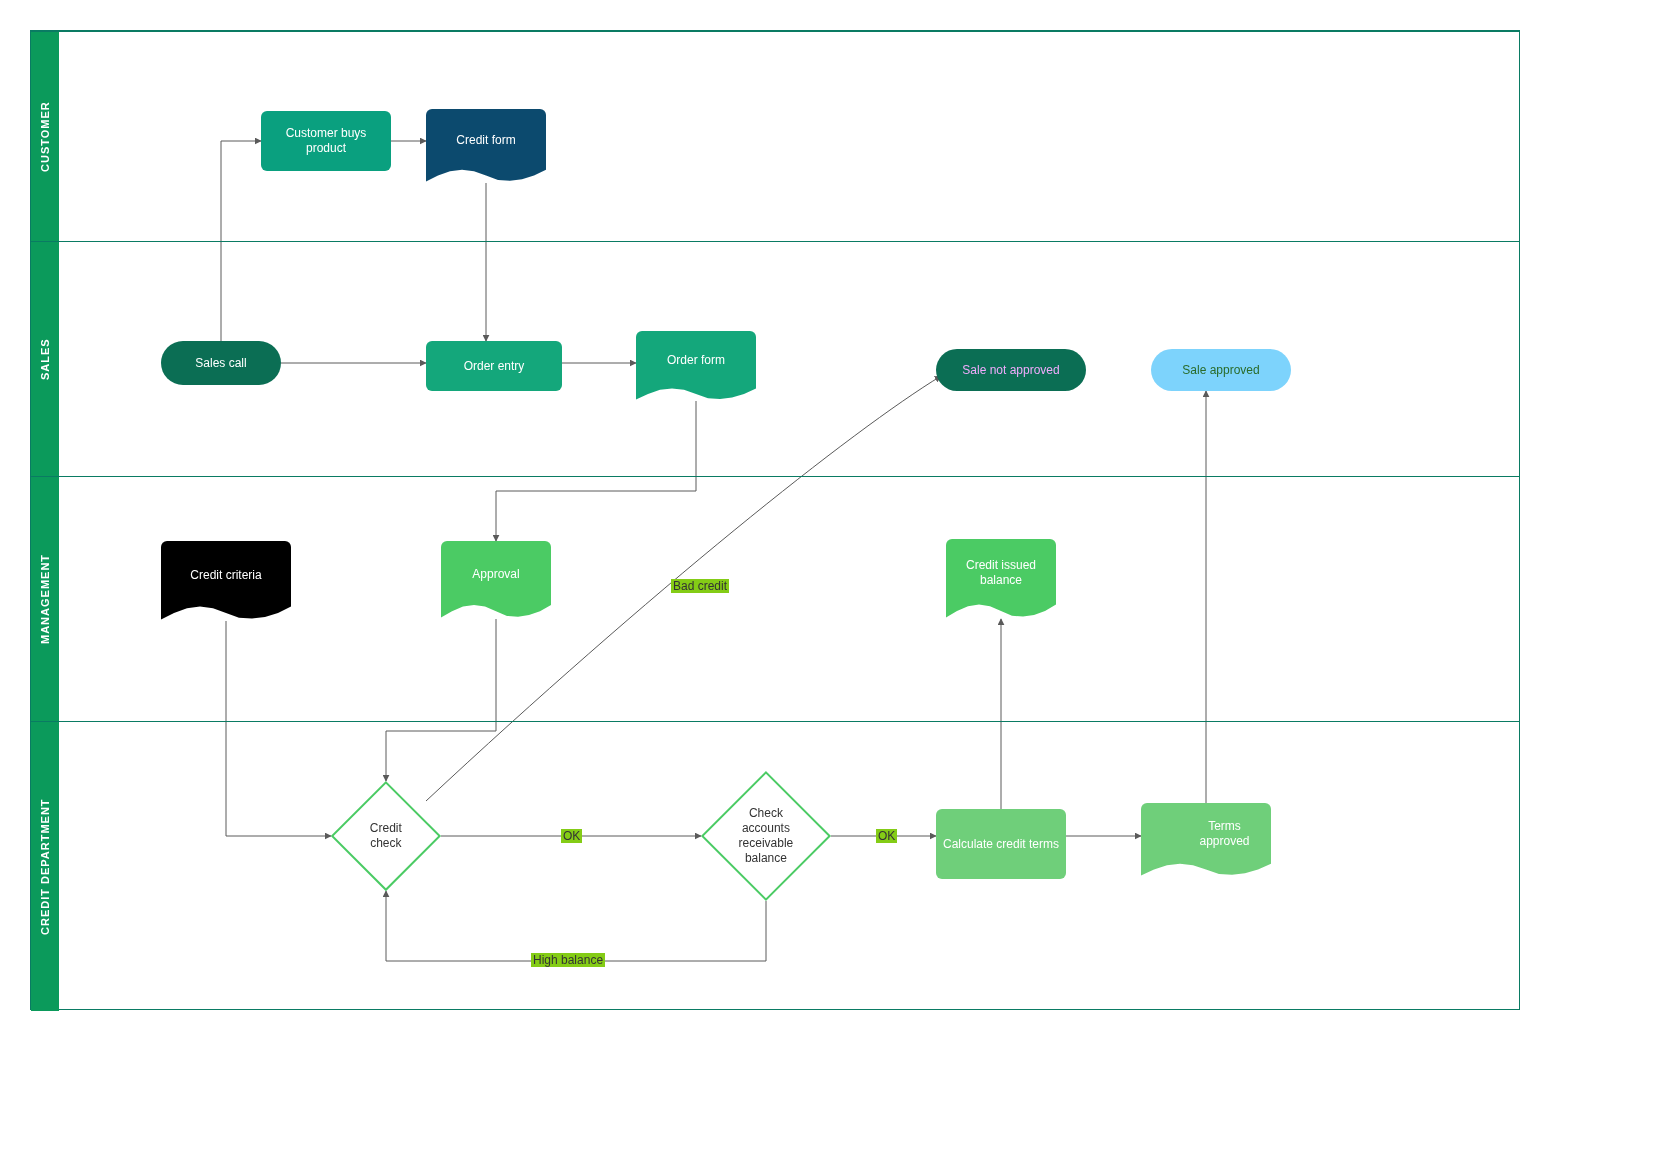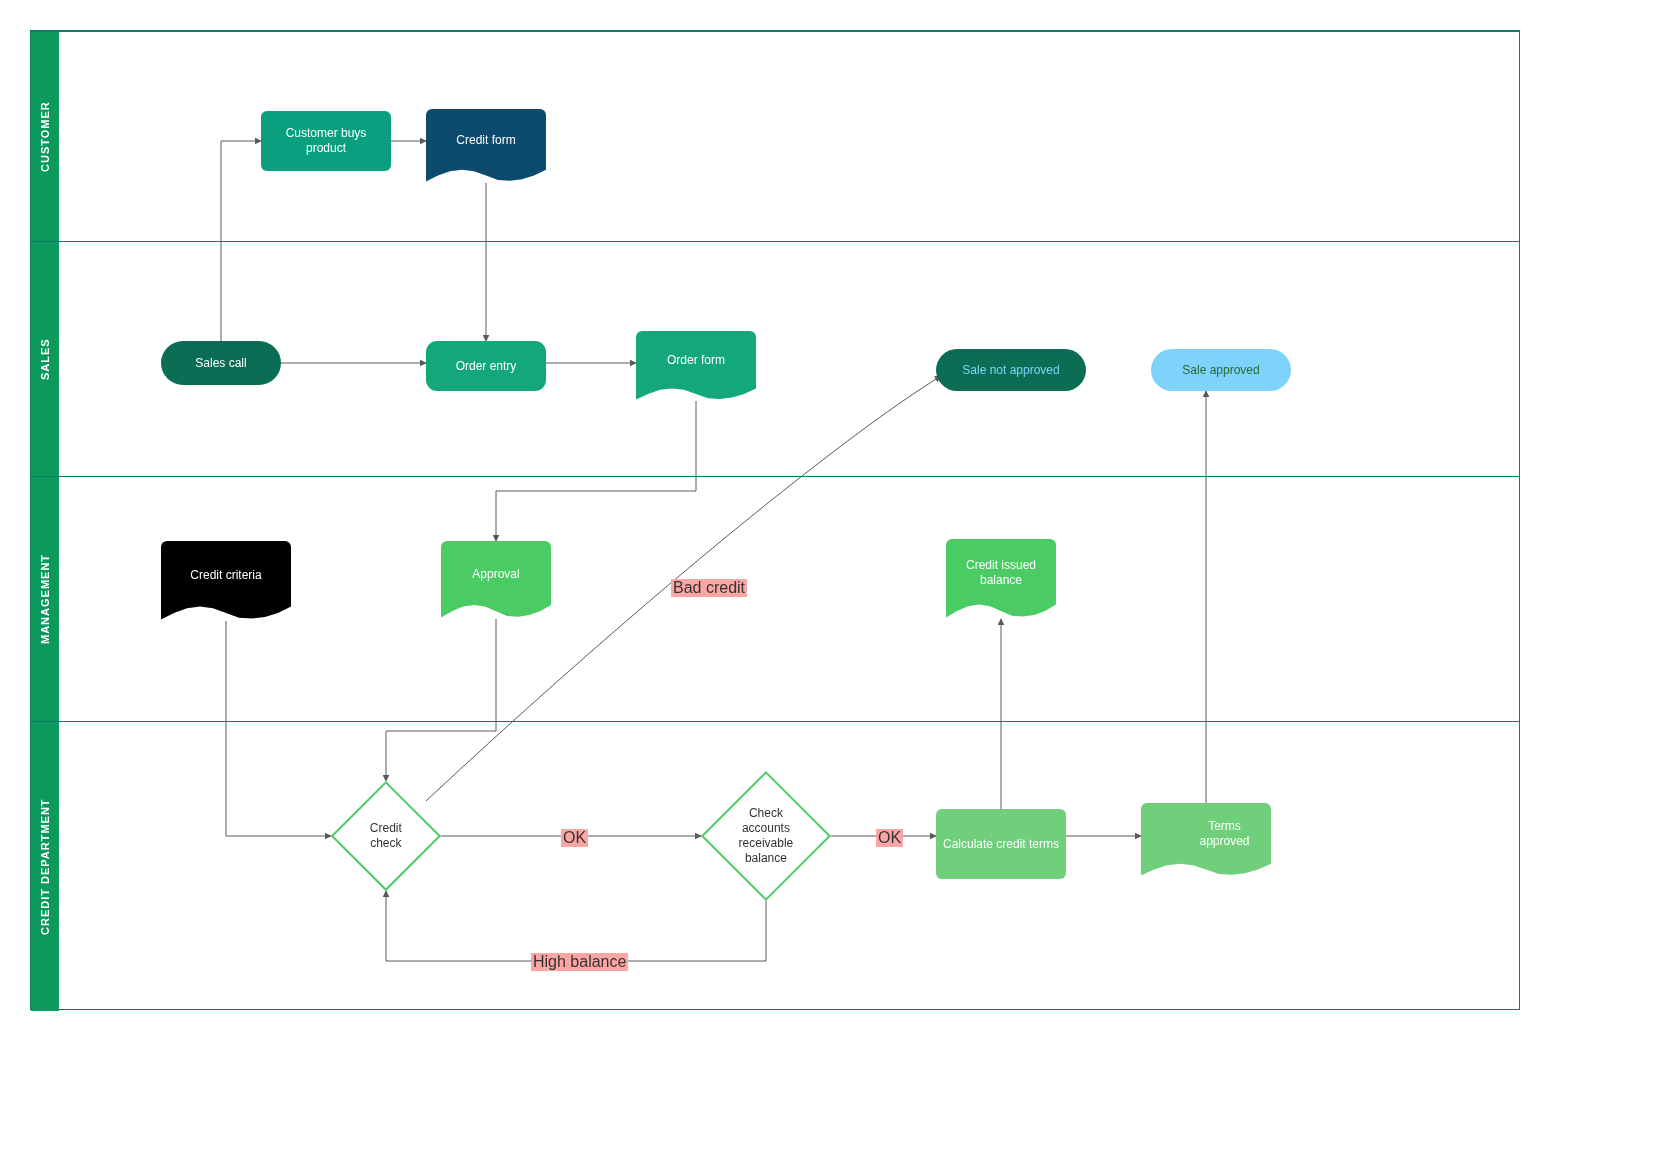--- a/index.html
+++ b/index.html
@@ -75,23 +75,23 @@
     color: #333;
   }
   .diamond .inner {
     transform: rotate(-45deg);
     font-size: 12px;
     text-align: center;
     padding: 4px;
   }
   .edge-label {
     position: absolute;
-    font-size: 16px;
+    font-size: 12px;
     color: #333;
-    background: #fca5a5;
+    background: #84cc16;
     padding: 0 2px;
   }
   svg.connectors {
     position: absolute;
     left: 0; top: 0;
     width: 100%; height: 100%;
     overflow: visible;
     pointer-events: none;
   }
 </style>
@@ -140,27 +140,27 @@
   <div id="nodes">
       <div class="node terminator" style="left: 130px; top: 310px; width: 120px; height: 44px; background: rgb(11, 110, 84);">
         <span>Sales call</span>
       </div>
       <div class="node process" style="left: 230px; top: 80px; width: 130px; height: 60px; background: rgb(10, 160, 127);">
         <span>Customer buys product</span>
       </div>
       <div class="node doc" style="left: 395px; top: 78px; width: 120px; height: 74px; background: #0c4a6e;">
         <span>Credit form</span>
       </div>
-      <div class="node process" style="left: 395px; top: 310px; width: 120px; height: 50px; background: rgb(20, 167, 123); border-radius: 11px;">
+      <div class="node process" style="left: 395px; top: 310px; width: 136px; height: 50px; background: rgb(20, 167, 123);">
         <span>Order entry</span>
       </div>
       <div class="node doc" style="left: 605px; top: 300px; width: 120px; height: 70px; background: rgb(20, 167, 123);">
         <span>Order form</span>
       </div>
-      <div class="node terminator" style="left: 905px; top: 318px; width: 150px; height: 42px; background: rgb(11, 110, 84); color: #7dd3fc; align-items: center;">
+      <div class="node terminator" style="left: 905px; top: 318px; width: 150px; height: 42px; background: rgb(11, 110, 84); color: #f0abfc; align-items: center;">
         <span>Sale not approved</span>
       </div>
       <div class="node terminator" style="left: 1120px; top: 318px; width: 140px; height: 42px; background: #7dd3fc; color: rgb(42, 107, 42);">
         <span>Sale approved</span>
       </div>
       <div class="node doc" style="left: 130px; top: 510px; width: 130px; height: 80px; background: #000000;">
         <span>Credit criteria</span>
       </div>
       <div class="node doc" style="left: 410px; top: 510px; width: 110px; height: 78px; background: rgb(75, 203, 100);">
         <span>Approval</span>

